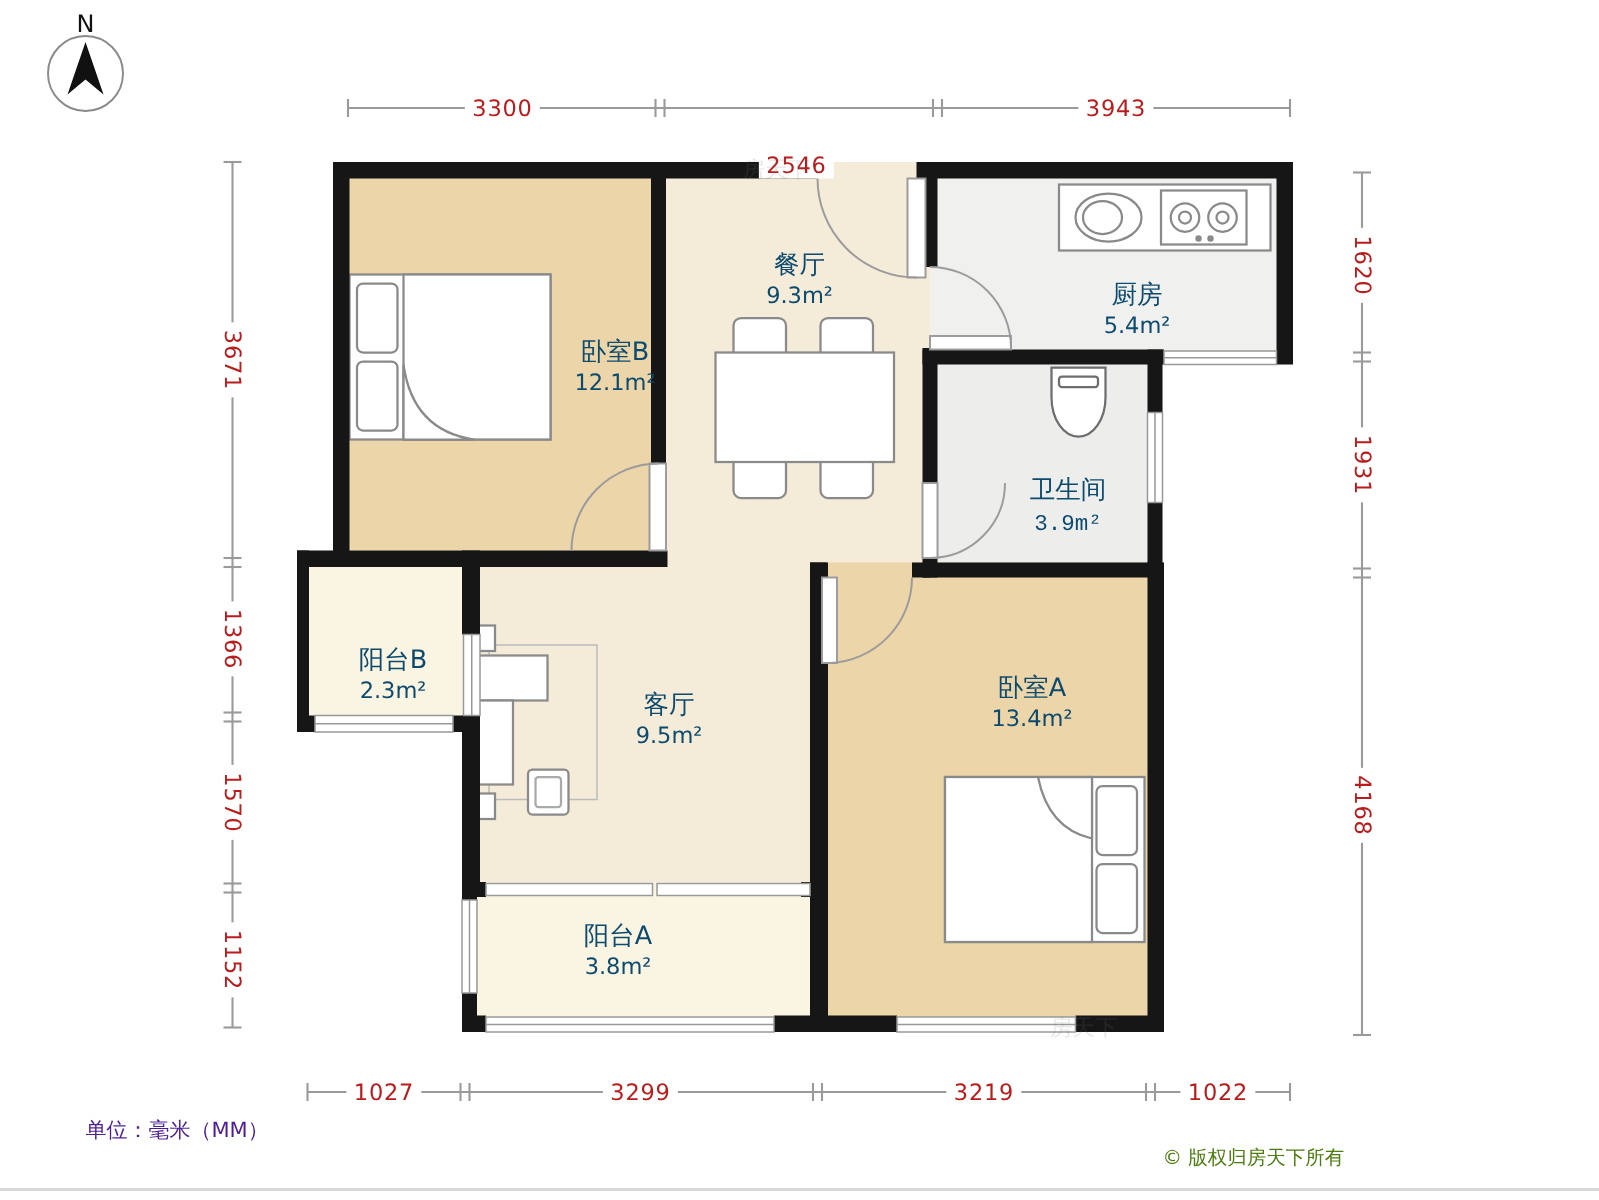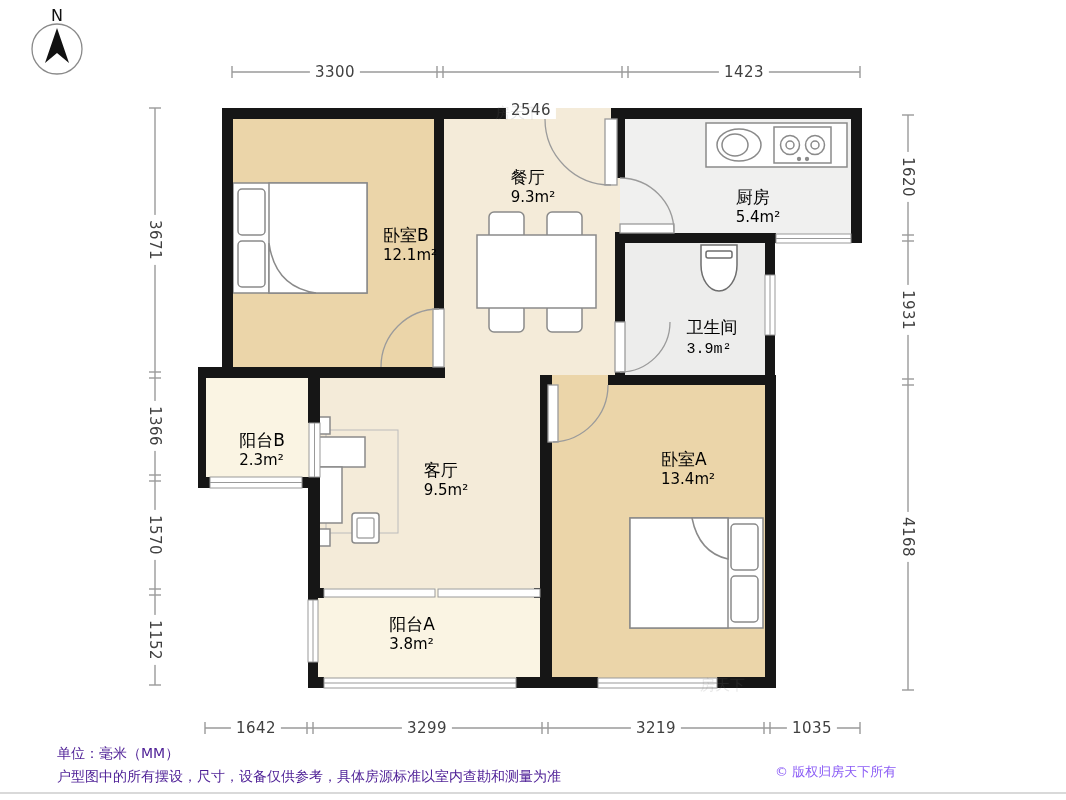--- a/index.html
+++ b/index.html
@@ -1,30 +1,30 @@
 <!DOCTYPE html>
 <html><head>
 <meta charset="utf-8">
 <style>
   html,body{margin:0;padding:0;background:#fff;}
   .page{position:relative;width:1066px;height:800px;background:#fff;overflow:hidden;
         font-family:"DejaVu Sans","Liberation Sans",sans-serif;}
   svg{position:absolute;left:0;top:0;}
   .dim{position:absolute;transform:translate(-50%,-50%);background:#fff;
-       font-size:15px;color:#404040;letter-spacing:.5px;white-space:nowrap;}
+       font-size:15px;color:#b91c1c;letter-spacing:.5px;white-space:nowrap;}
   .dim-h{padding:0 5px;}
   .dim-v{writing-mode:vertical-rl;padding:5px 0;}
-  .room-label{position:absolute;transform:translateX(-50%);
-      color:#000000;line-height:1.3;white-space:nowrap;}
+  .room-label{position:absolute;transform:translateX(-50%);text-align:center;
+      color:#0c4a6e;line-height:1.3;white-space:nowrap;}
   .room-name{font-size:17px;}
   .room-area{font-size:15px;}
   .compass-n{position:absolute;left:57px;top:6px;transform:translateX(-50%);
       font-size:16px;color:#111;}
   .footer-text{position:absolute;font-size:14px;color:#4c1d95;white-space:nowrap;}
-  .copyright{position:absolute;font-size:13px;color:#8b5cf6;white-space:nowrap;}
+  .copyright{position:absolute;font-size:13px;color:#4d7c0f;white-space:nowrap;}
   .bottom-divider{position:absolute;left:0;top:792px;width:1066px;height:2px;background:#d9d9d9;}
   .watermark{position:absolute;font-size:15px;color:#737373;opacity:.16;white-space:nowrap;}
 </style>
 </head>
 <body>
 
 <div class="page">
 
   <svg width="1066" height="800" viewBox="0 0 1066 800">
 
@@ -225,35 +225,35 @@
       <line x1="764" y1="722" x2="764" y2="734"></line>
         <line x1="770" y1="722" x2="770" y2="734"></line>
       <line x1="860" y1="722" x2="860" y2="734"></line>
     </g>
   </svg>
 
   <div class="compass-n">N</div>
 
   <div class="dim dim-h" style="left:335px;top:72px;">3300</div>
   <div class="dim dim-h" style="left:531px;top:72px;margin-top:38px;">2546</div>
-  <div class="dim dim-h" style="left:744px;top:72px;">1423</div>
+  <div class="dim dim-h" style="left:744px;top:72px;">3943</div>
 
   <div class="dim dim-v" style="left:155px;top:240px;">3671</div>
   <div class="dim dim-v" style="left:155px;top:426px;">1366</div>
   <div class="dim dim-v" style="left:155px;top:535px;">1570</div>
   <div class="dim dim-v" style="left:155px;top:640px;">1152</div>
 
   <div class="dim dim-v" style="left:908px;top:177px;">1620</div>
   <div class="dim dim-v" style="left:908px;top:310px;">1931</div>
   <div class="dim dim-v" style="left:908px;top:537px;">4168</div>
 
-  <div class="dim dim-h" style="left:256px;top:728px;">1642</div>
+  <div class="dim dim-h" style="left:256px;top:728px;">1027</div>
   <div class="dim dim-h" style="left:427px;top:728px;">3299</div>
   <div class="dim dim-h" style="left:656px;top:728px;">3219</div>
-  <div class="dim dim-h" style="left:812px;top:728px;">1035</div>
+  <div class="dim dim-h" style="left:812px;top:728px;">1022</div>
 
   <div class="room-label" style="left:410px;top:224px;">
     <div class="room-name">卧室B</div>
     <div class="room-area">12.1m²</div>
   </div>
   <div class="room-label" style="left:533px;top:166px;">
     <div class="room-name">餐厅</div>
     <div class="room-area">9.3m²</div>
   </div>
   <div class="room-label" style="left:758px;top:186px;">
@@ -278,17 +278,16 @@
   </div>
   <div class="room-label" style="left:412px;top:613px;">
     <div class="room-name">阳台A</div>
     <div class="room-area">3.8m²</div>
   </div>
 
   <div class="watermark" style="left:495px;top:104px;">房天下</div>
   <div class="watermark" style="left:700px;top:676px;">房天下</div>
 
   <div class="footer-text" style="left:57px;top:745px;">单位：毫米（MM）</div>
-  <div class="footer-text" style="left:57px;top:768px;">户型图中的所有摆设，尺寸，设备仅供参考，具体房源标准以室内查勘和测量为准</div>
   <div class="copyright" style="left:775px;top:763px;">© 版权归房天下所有</div>
   <div class="bottom-divider"></div>
 
 </div>
 
 </body></html>

